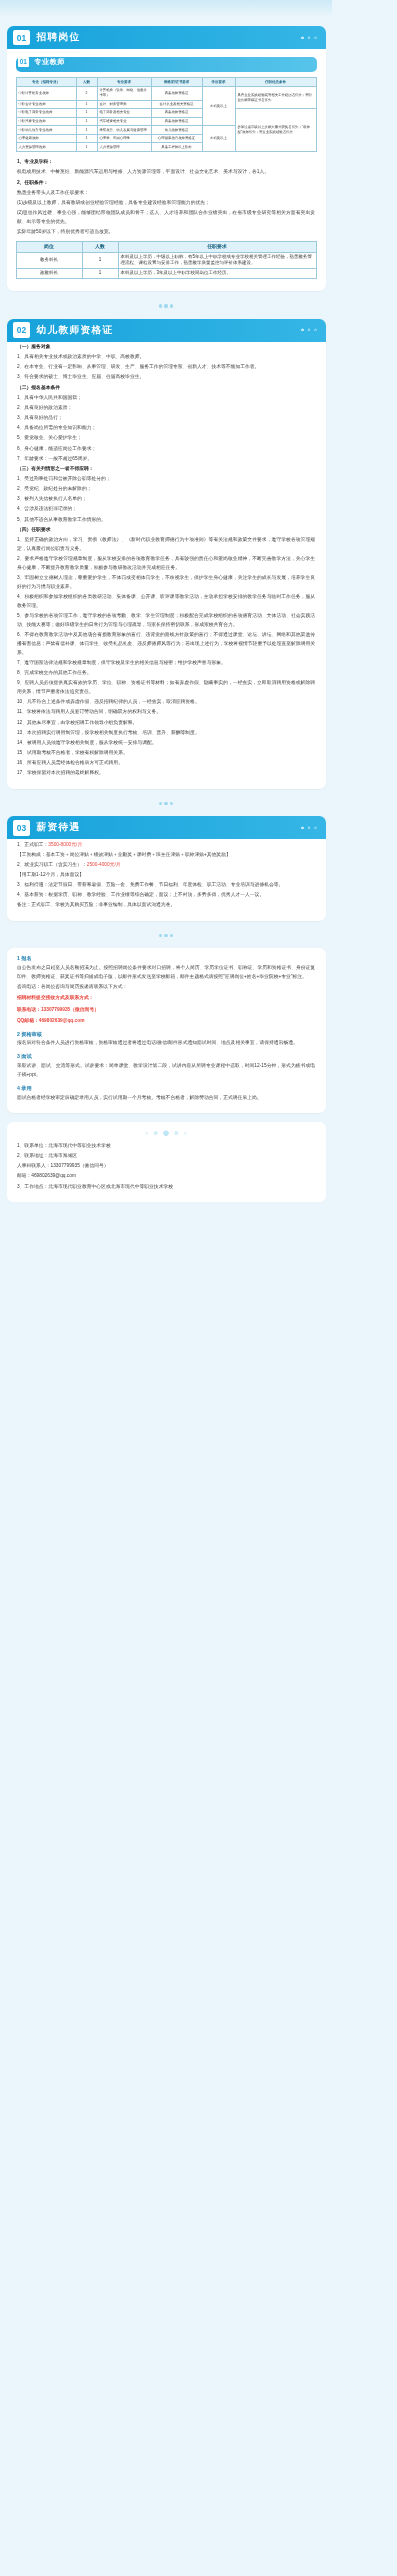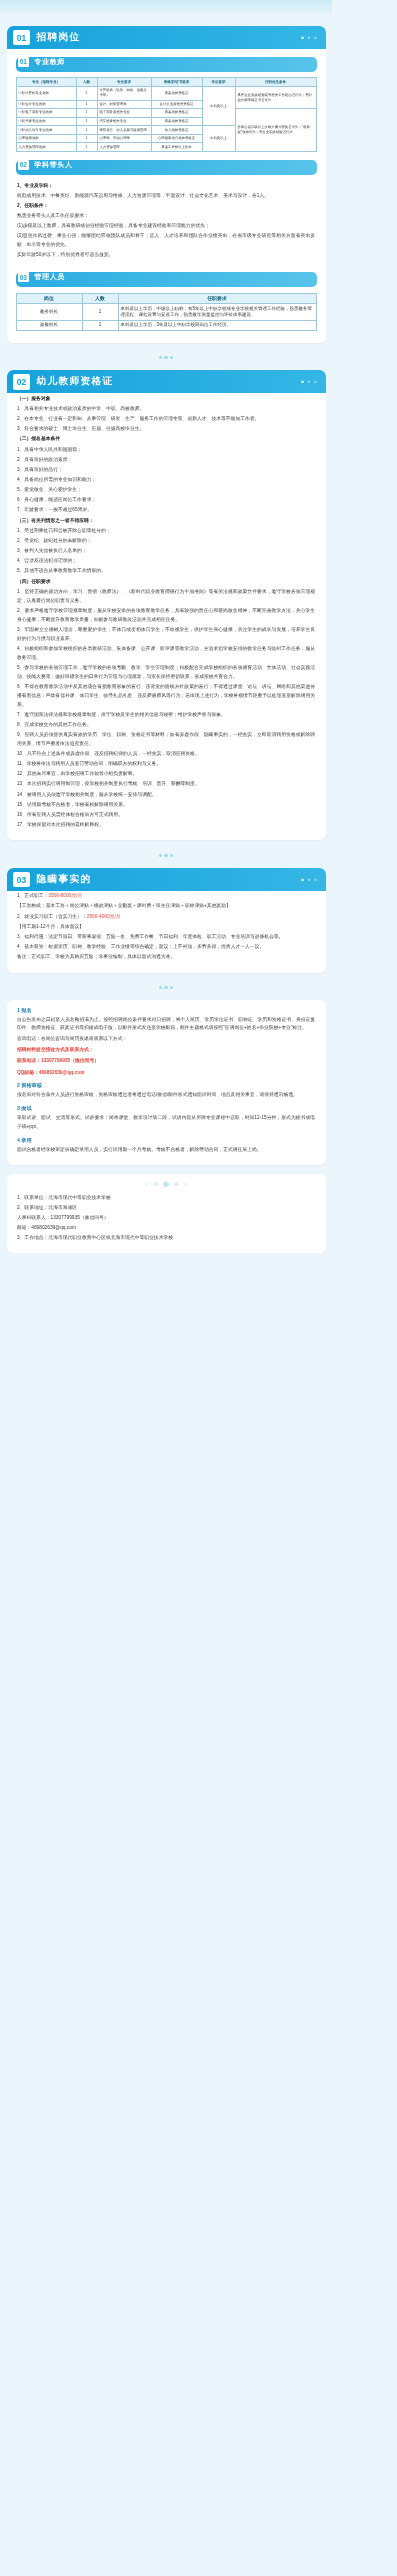--- a/index.html
+++ b/index.html
@@ -245,38 +245,30 @@
         </tr>
         <tr>
           <td class="left">人力资源管理教师</td>
           <td>1</td>
           <td class="left">人力资源管理</td>
           <td>具备工程师以上职称</td>
         </tr>
       </tbody>
     </table>
 
-    <div class="sub">
-      <div class="sub-num">02</div>
-      <div class="sub-title">学科带头人</div>
-    </div>
     <div class="body">
       <div class="p b">1、专业及学科：</div>
       <div class="p">机电或用技术、中餐烹饪、新能源汽车运用与维修、人力资源管理等，平面设计、社会文化艺术、美术与设计，各1人。</div>
       <div class="p b">2、任职条件：</div>
       <div class="p">熟悉业务带头人及工作任职要求：</div>
       <div class="p">(1)步级及以上教师，具有教研或创业经验管理经验，具备专业建设经验和管理能力的优先；</div>
       <div class="p">(2)思想作风过硬、事业心强，能够团结带领团队成员和骨干；选人、人才培养和团队合作业绩突出，在省市级专业研究等相关方面有突出贡献、出示等专业的优先。</div>
       <div class="p">实际年龄50岁以下，特别优秀者可适当放宽。</div>
     </div>
 
-    <div class="sub">
-      <div class="sub-num">03</div>
-      <div class="sub-title">管理人员</div>
-    </div>
     <table class="t t2">
       <colgroup>
           <col style="width:22%">
           <col style="width:12%">
           <col style="width:66%">
         </colgroup>
       <thead>
         <tr>
           <th>岗位</th>
           <th>人数</th>
@@ -347,21 +339,21 @@
       <div class="p">16、所有应聘人员需经体检合格后方可正式聘用。</div>
       <div class="p">17、学校保留对本次招聘的最终解释权。</div>
     </div>
   </div>
 
   <div class="dot-row"><span></span><span></span><span></span></div>
 
   <div class="sec">
     <div class="sec-head">
       <div class="sec-num">03</div>
-      <div class="sec-title">隐瞒事实的</div>
+      <div class="sec-title">薪资待遇</div>
     </div>
     <div class="body">
       <div class="p">
         <span class="b">1、正式职工：</span><span class="hl b">3500-8000元/月</span>
       </div>
       <div class="p">
         <span>【工资构成：</span><span>基本工资＋岗位津贴＋绩效津贴＋全勤奖＋课时费＋班主任津贴＋职称津贴+其他奖励】</span>
       </div>
       <div class="p">
         <span class="b">2、就业实习职工（含实习生）：</span><span class="hl b">2500-4000元/月</span>

